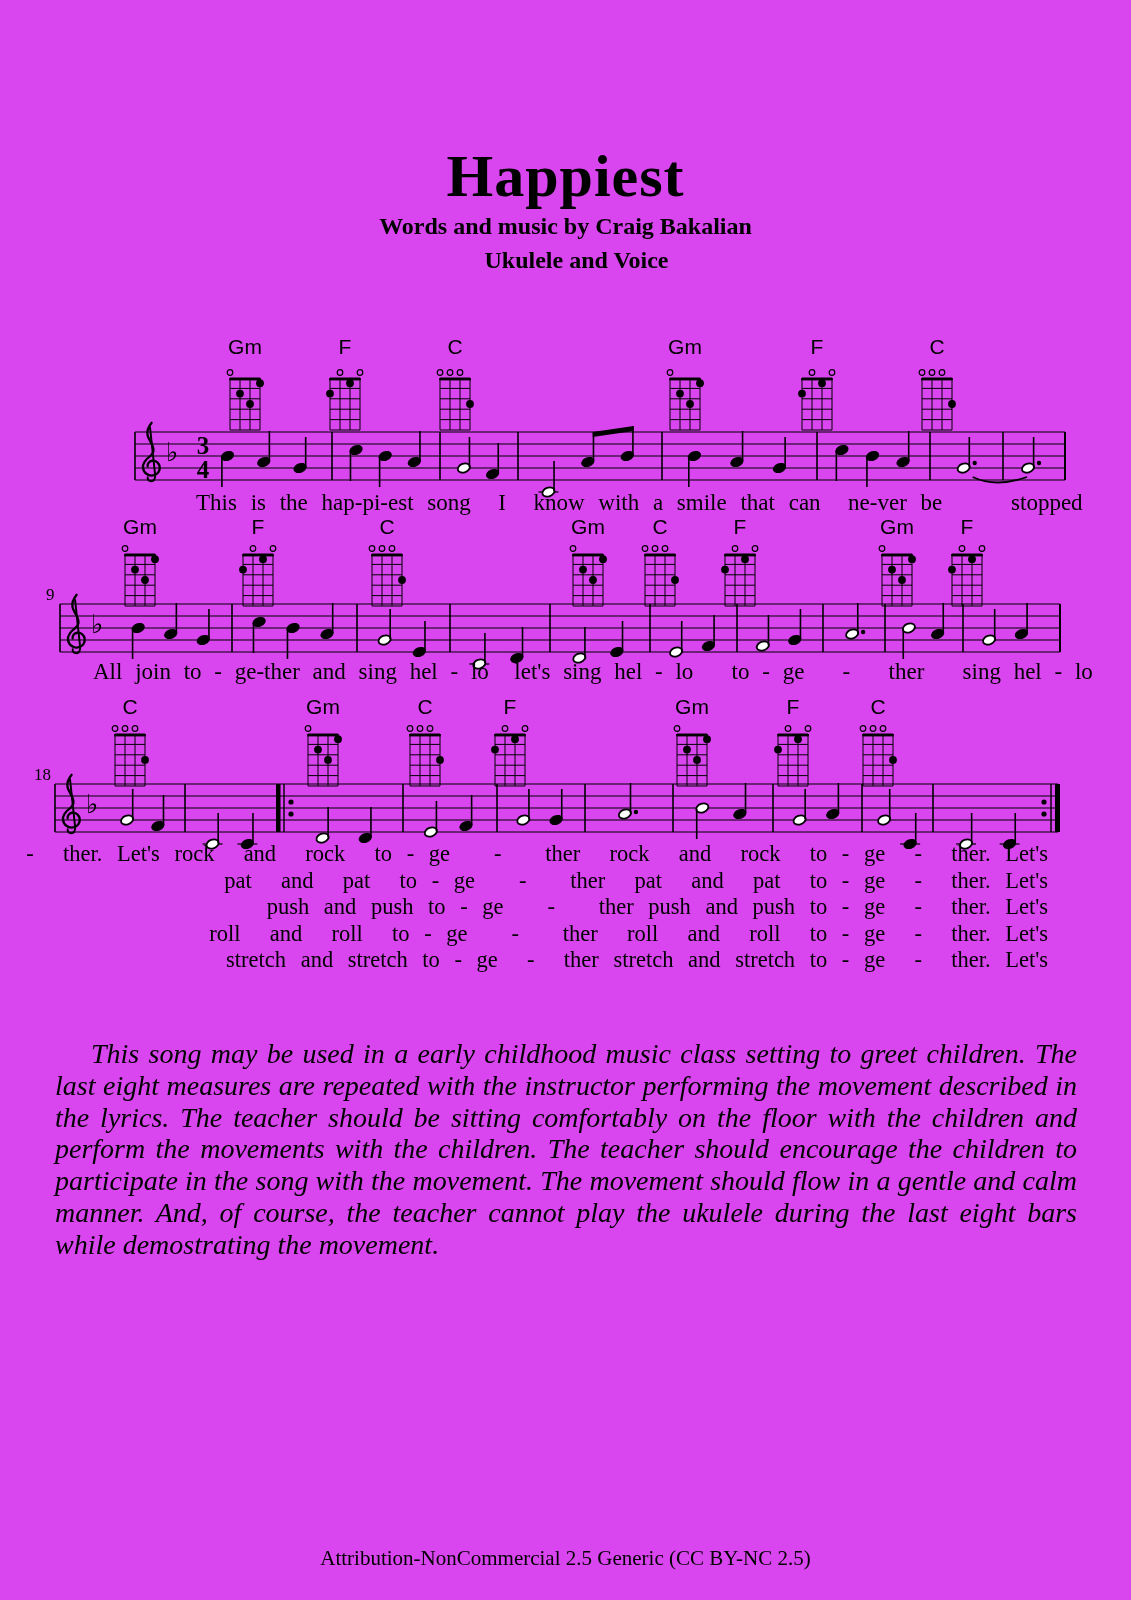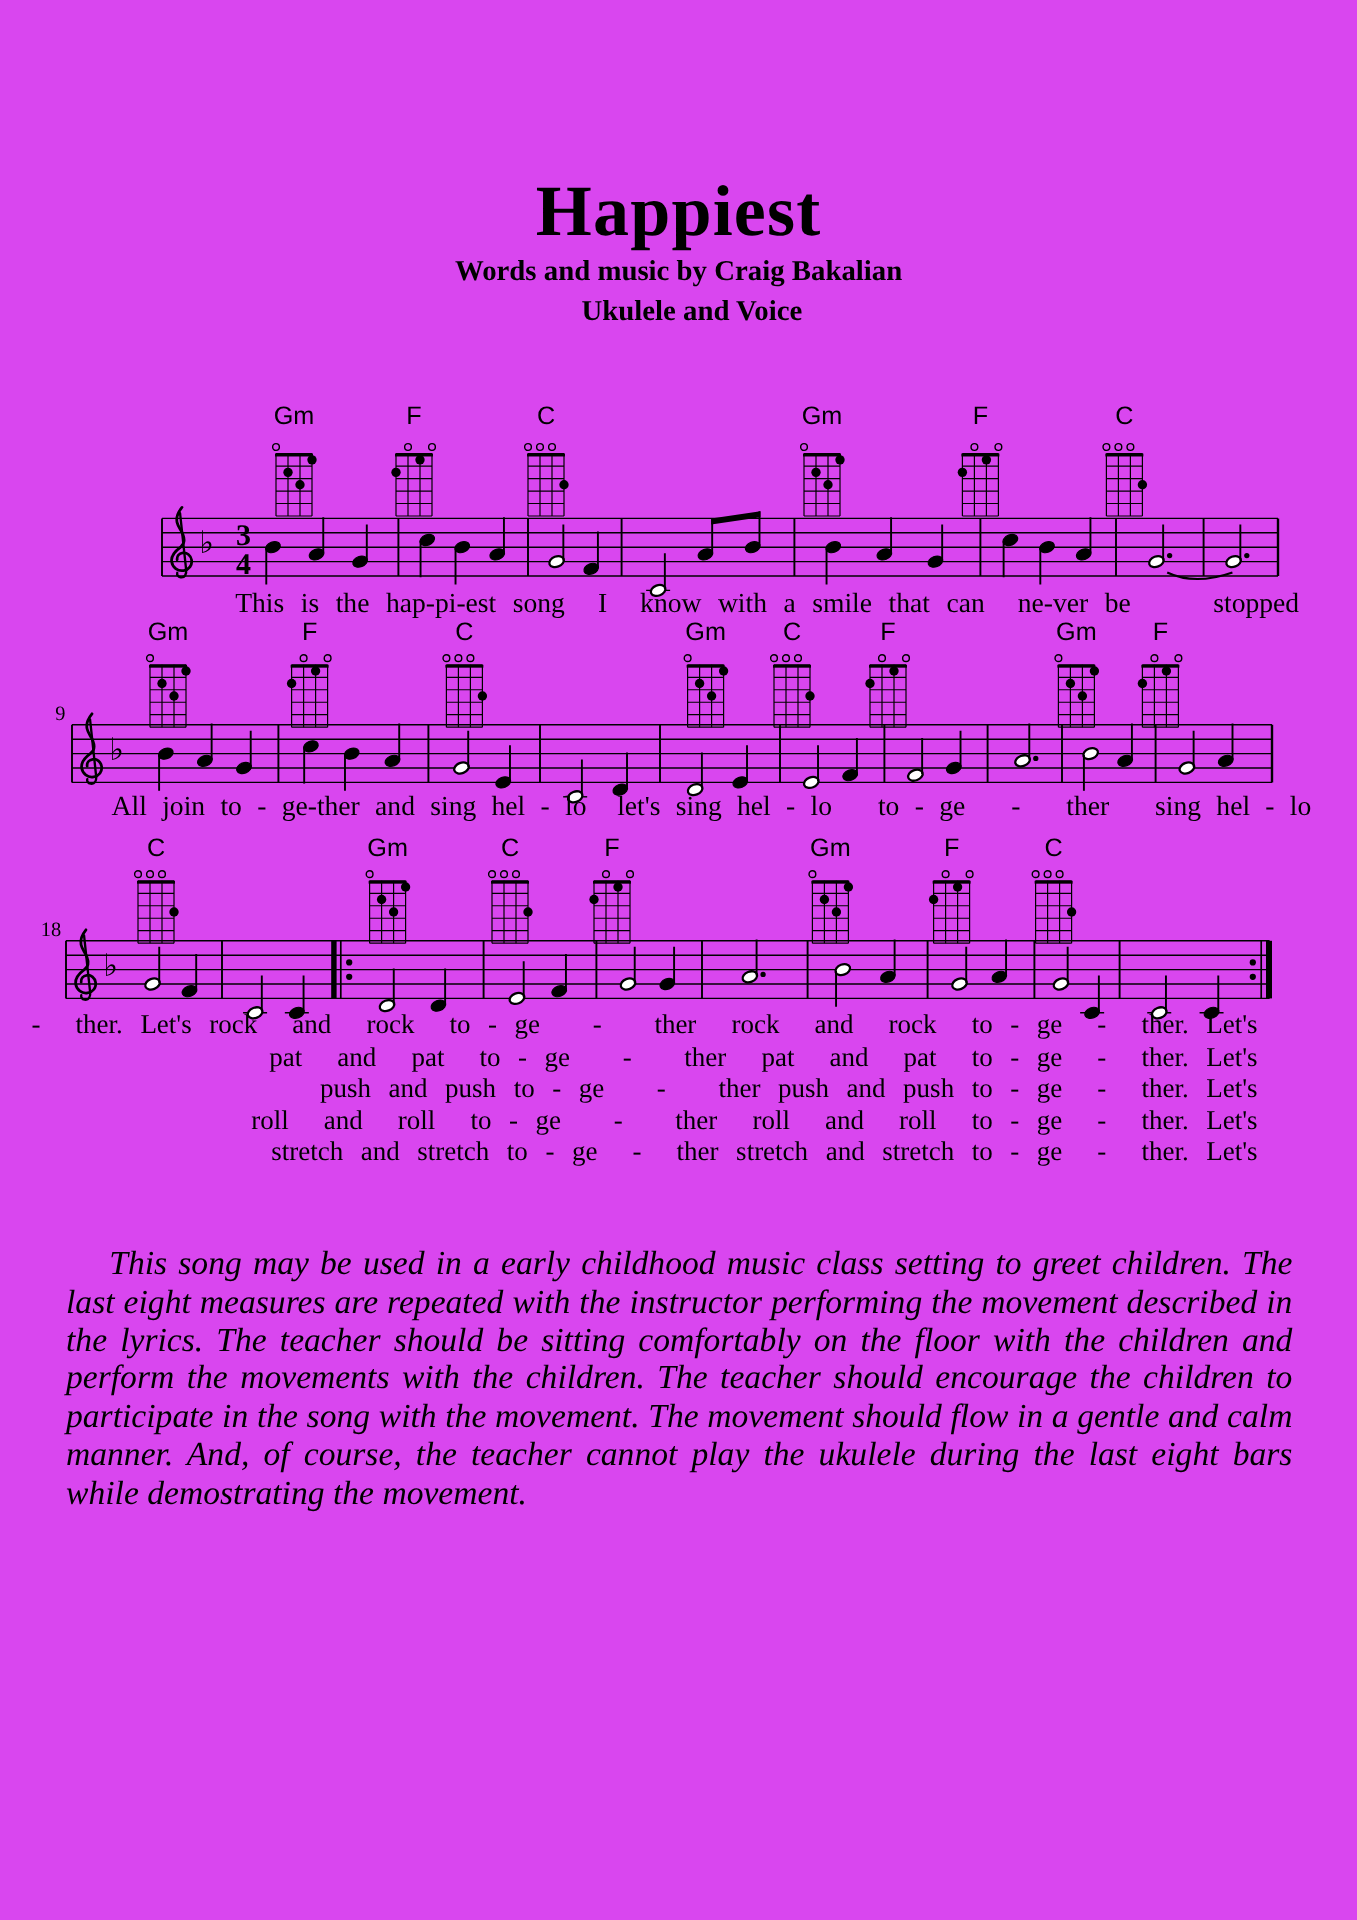--- a/index.html
+++ b/index.html
@@ -238,20 +238,21 @@
         <line x1="999.6320000000001" y1="94" x2="1019.6320000000001" y2="94" stroke="#000" stroke-width="1.2"></line>
         <ellipse cx="1009.6320000000001" cy="94" rx="6.3" ry="4.3" transform="rotate(-21 1009.6320000000001 94)" fill="#000" stroke="#000" stroke-width="1"></ellipse>
         <line x1="1015.2320000000001" y1="93" x2="1015.2320000000001" y2="63" stroke="#000" stroke-width="1.6"></line>
       </svg>
     </div>
 
   <div class="verse-block" style="right:83px;top:841px;"><div>ge  -  ther. Let's rock  and  rock  to - ge   -   ther  rock  and  rock  to - ge  -  ther. Let's</div><div>pat  and  pat  to - ge   -   ther  pat  and  pat  to - ge  -  ther. Let's</div><div>push and push to - ge   -   ther push and push to - ge  -  ther. Let's</div><div>roll  and  roll  to - ge   -   ther  roll  and  roll  to - ge  -  ther. Let's</div><div>stretch and stretch to - ge  -  ther stretch and stretch to - ge  -  ther. Let's</div></div>
 
   <div class="performance-note">This song may be used in a early childhood music class setting to greet children. The last eight measures are repeated with the instructor performing the movement described in the lyrics. The teacher should be sitting comfortably on the floor with the children and perform the movements with the children. The teacher should encourage the children to participate in the song with the movement. The movement should flow in a gentle and calm manner. And, of course, the teacher cannot play the ukulele during the last eight bars while demostrating the movement.</div>
 
+  <div class="footer">Attribution-NonCommercial 2.5 Generic (CC BY-NC 2.5)</div>
 <div class="chord-name" style="left: 245px; top: 336px;">Gm</div>
     <svg width="50" height="66" viewBox="0 0 50 66" class="chord-svg" style="left: 245px; top: 366px;">
       <circle cx="10" cy="6.5" r="2.8" fill="none" stroke="#000" stroke-width="1.2"></circle>
       <rect x="9.2" y="12" width="31.6" height="2.4" fill="#000"></rect>
       <line x1="10" y1="12" x2="40" y2="12" stroke="#000" stroke-width="1"></line>
       <line x1="10" y1="22.4" x2="40" y2="22.4" stroke="#000" stroke-width="1"></line>
       <line x1="10" y1="32.8" x2="40" y2="32.8" stroke="#000" stroke-width="1"></line>
       <line x1="10" y1="43.2" x2="40" y2="43.2" stroke="#000" stroke-width="1"></line>
       <line x1="10" y1="53.6" x2="40" y2="53.6" stroke="#000" stroke-width="1"></line>
       <line x1="10" y1="64" x2="40" y2="64" stroke="#000" stroke-width="1"></line>

